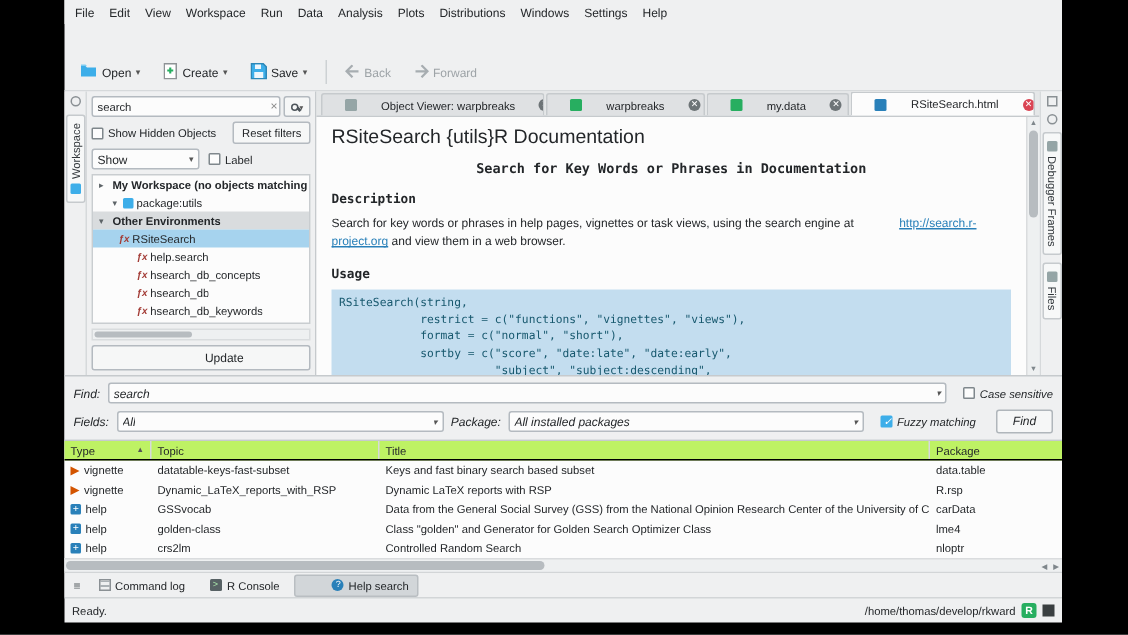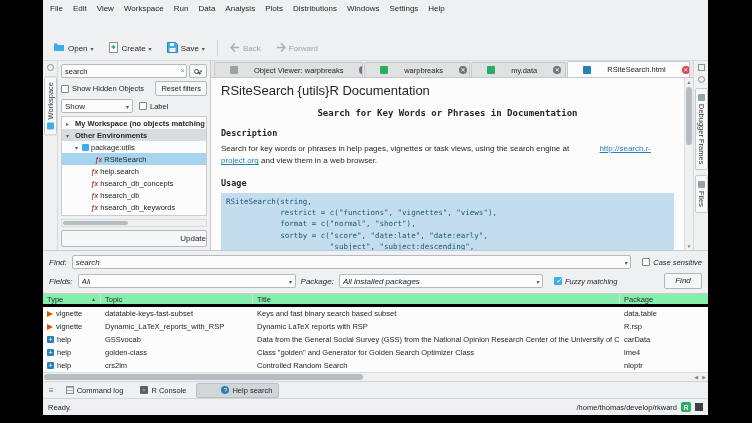--- a/index.html
+++ b/index.html
@@ -58,21 +58,21 @@
   .titem.sel{background:#a6d3ee;}
   .titem.cat{background:#d9dcde;}
   .chev{width:7px;color:#5c6367;font-size:6px;flex:none;text-align:center;}
   .ticon{flex:none;}
   .ticon.package{width:7px;height:7px;background:#3daee9;border-radius:1px;}
   .ticon.function{color:#a33c36;font-style:italic;font-size:6.5px;font-weight:bold;}
   .tlabel{overflow:hidden;white-space:nowrap;}
   .tlabel.b{font-weight:bold;}
   .hscroll{height:8px;background:#eef0f1;border:1px solid #d9dcde;position:relative;}
   .hthumb{position:absolute;top:1px;bottom:1px;left:1px;width:45%;background:#b7bcc0;border-radius:3px;}
-  .update{height:17px;border:1px solid #b4bac0;border-radius:2px;background:#f6f7f7;text-align:right;line-height:15px;padding-left:31px;}
+  .update{height:17px;border:1px solid #b4bac0;border-radius:2px;background:#f6f7f7;text-align:center;line-height:15px;padding-left:31px;}
 
   
   .docarea{flex:1;display:flex;flex-direction:column;min-width:0;}
   .tabbar{height:17px;display:flex;align-items:flex-end;gap:1px;padding:1px 3px 0;background:#e5e7e8;border-bottom:1px solid #c6cacd;}
   .dtab{display:flex;align-items:center;gap:16px;padding:0 15px;height:15px;border:1px solid #c6cacd;border-bottom:none;
         border-radius:2px 2px 0 0;background:#dfe1e3;font-size:7.5px;white-space:nowrap;overflow:hidden;}
   .dtab.active{background:#fcfcfc;height:16px;}
   .tabicon{width:8px;height:8px;border-radius:1px;flex:none;}
   .tabicon.viewer{background:#95a5a6;}
   .tabicon.table{background:#27ae60;}
@@ -92,28 +92,28 @@
   .varrow{font-size:5px;color:#7f878c;line-height:8px;}
   .vthumb{position:absolute;top:9px;left:1px;right:1px;height:58px;background:#b7bcc0;border-radius:3px;}
   .vscroll .bottom{position:absolute;bottom:0;}
 
   
   .findpanel{border-top:1px solid #c6cacd;padding:4px 6px;display:flex;flex-direction:column;gap:4px;background:#eff0f1;font-style:italic;}
   .frow{display:flex;align-items:center;gap:5px;}
   .flabel{flex:none;}
   .findcombo{flex:1;}
   .fieldscombo{width:218px;}
-  .pkgcombo{width:204px;}
+  .pkgcombo{width:237px;}
   .chkgroup{display:flex;align-items:center;gap:3px;flex:none;margin-left:6px;}
   .findbtn{width:38px;height:16px;border:1px solid #b0b6bb;border-radius:2px;background:#f6f7f7;text-align:center;line-height:14px;margin-left:auto;}
 
   
   .results{height:88px;display:flex;flex-direction:column;background:#fcfcfc;border-top:1px solid #c6cacd;font-size:7.5px;}
   .rhead,.rrow{display:grid;grid-template-columns:58px 152px 1fr 88px;align-items:center;}
-  .rhead{height:14px;background:#86efac;border-bottom:3px solid #000000;}
+  .rhead{height:14px;background:#bef264;border-bottom:1px solid #000000;}
   .hcell{padding:0 4px;border-right:1px solid #d6d9db;display:flex;align-items:center;justify-content:space-between;height:100%;overflow:hidden;}
   .sortmark{font-size:5px;color:#555;}
   .rrow{height:13px;}
   .cell{padding:0 4px;white-space:nowrap;overflow:hidden;display:flex;align-items:center;gap:3px;}
   .rticon{flex:none;display:inline-block;}
   .rticon.vignette{width:0;height:0;border-left:6px solid #d35400;border-top:3px solid transparent;border-bottom:3px solid transparent;}
   .rticon.help{width:7px;height:7px;background:#2980b9;border-radius:1px;position:relative;}
   .rticon.help::after{content:"+";position:absolute;color:#fff;font-size:7px;line-height:7px;left:1.5px;top:0;}
   .rspacer{flex:1;}
   .rhscroll{height:9px;background:#eef0f1;border-top:1px solid #dadcde;position:relative;display:flex;justify-content:flex-end;align-items:center;}
@@ -235,31 +235,31 @@
           <span class="chk"></span>
           <span class="chklabel">Label</span>
         </span>
       </div>
       <div class="tree">
           <div class="titem" style="padding-left: 2px;">
     <span class="chev">▸</span>
     <span class="ticon root"></span>
     <span class="tlabel b">My Workspace (no objects matching filter)</span>
   </div>
+          <div class="titem" style="padding-left: 11px;">
+    <span class="chev">▾</span>
+    <span class="ticon package"></span>
+    <span class="tlabel">package:utils</span>
+  </div>
           <div class="titem cat" style="padding-left: 2px;">
     <span class="chev">▾</span>
     <span class="ticon category"></span>
     <span class="tlabel b">Other Environments</span>
   </div>
-          <div class="titem" style="padding-left: 11px;">
-    <span class="chev">▾</span>
-    <span class="ticon package"></span>
-    <span class="tlabel">package:utils</span>
-  </div>
-          <div class="titem sel" style="padding-left: 24px;">
+          <div class="titem sel" style="padding-left: 8px;">
     <span class="chev"></span>
     <span class="ticon function">ƒx</span>
     <span class="tlabel">RSiteSearch</span>
   </div>
           <div class="titem" style="padding-left: 20px;">
     <span class="chev"></span>
     <span class="ticon function">ƒx</span>
     <span class="tlabel">help.search</span>
   </div>
           <div class="titem" style="padding-left: 20px;">

